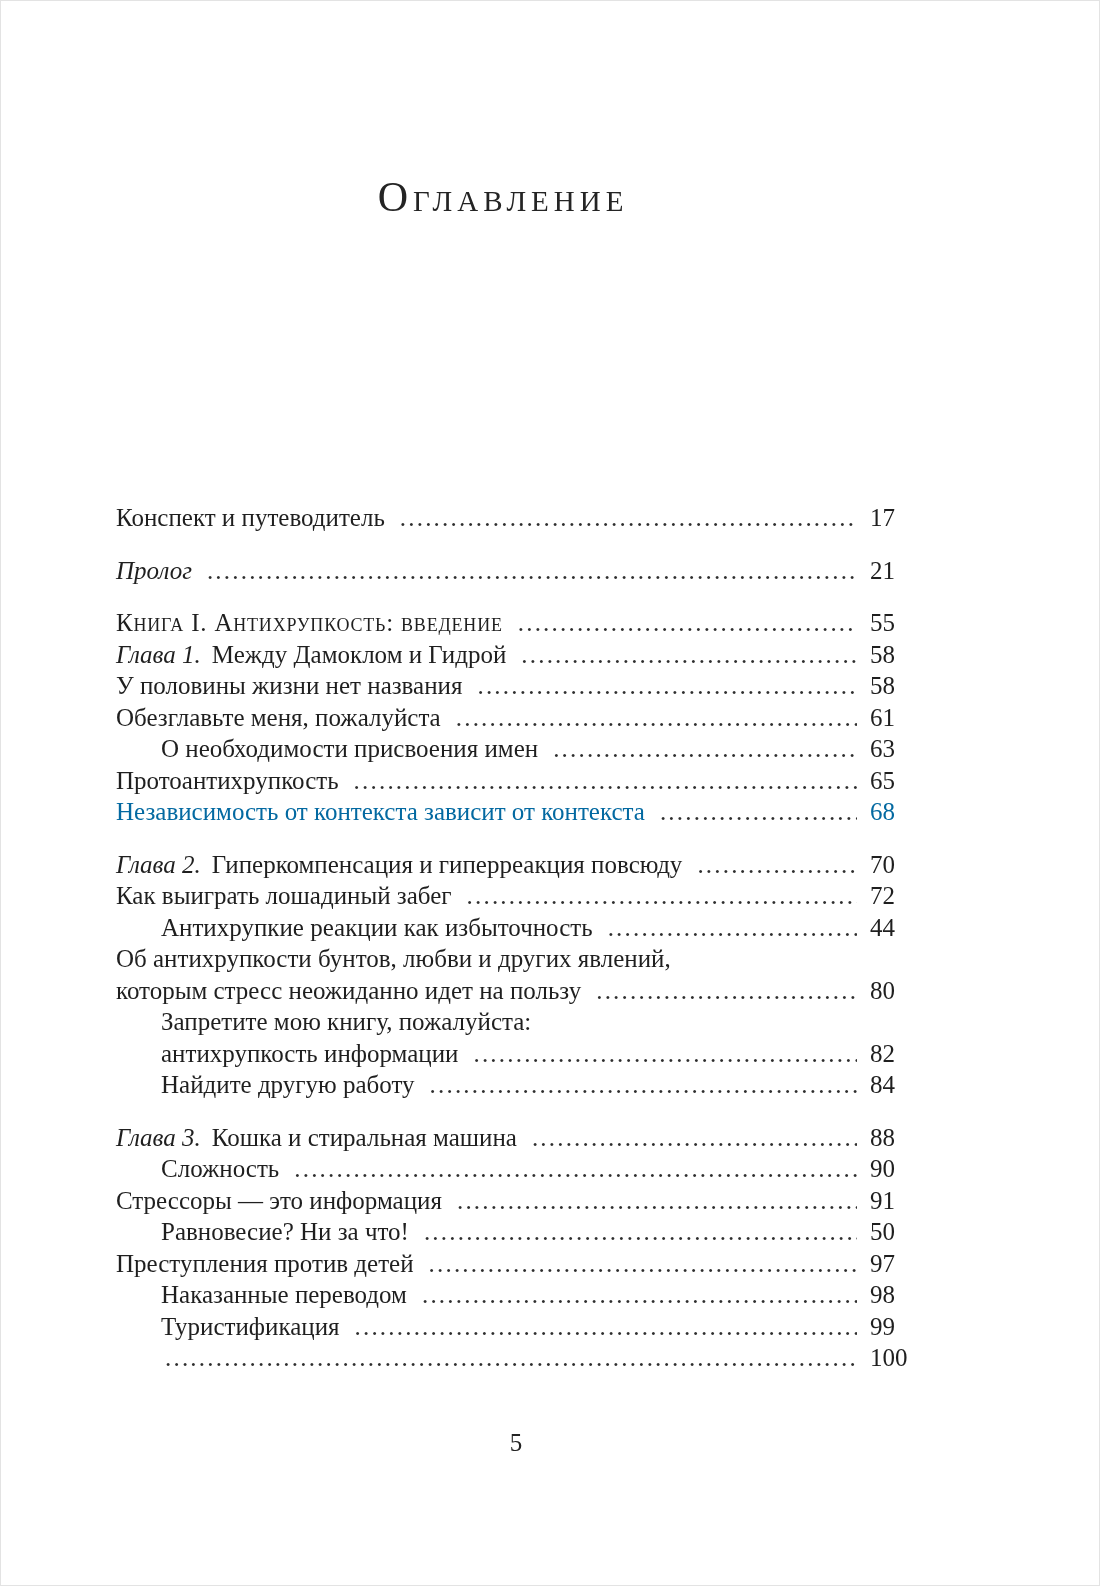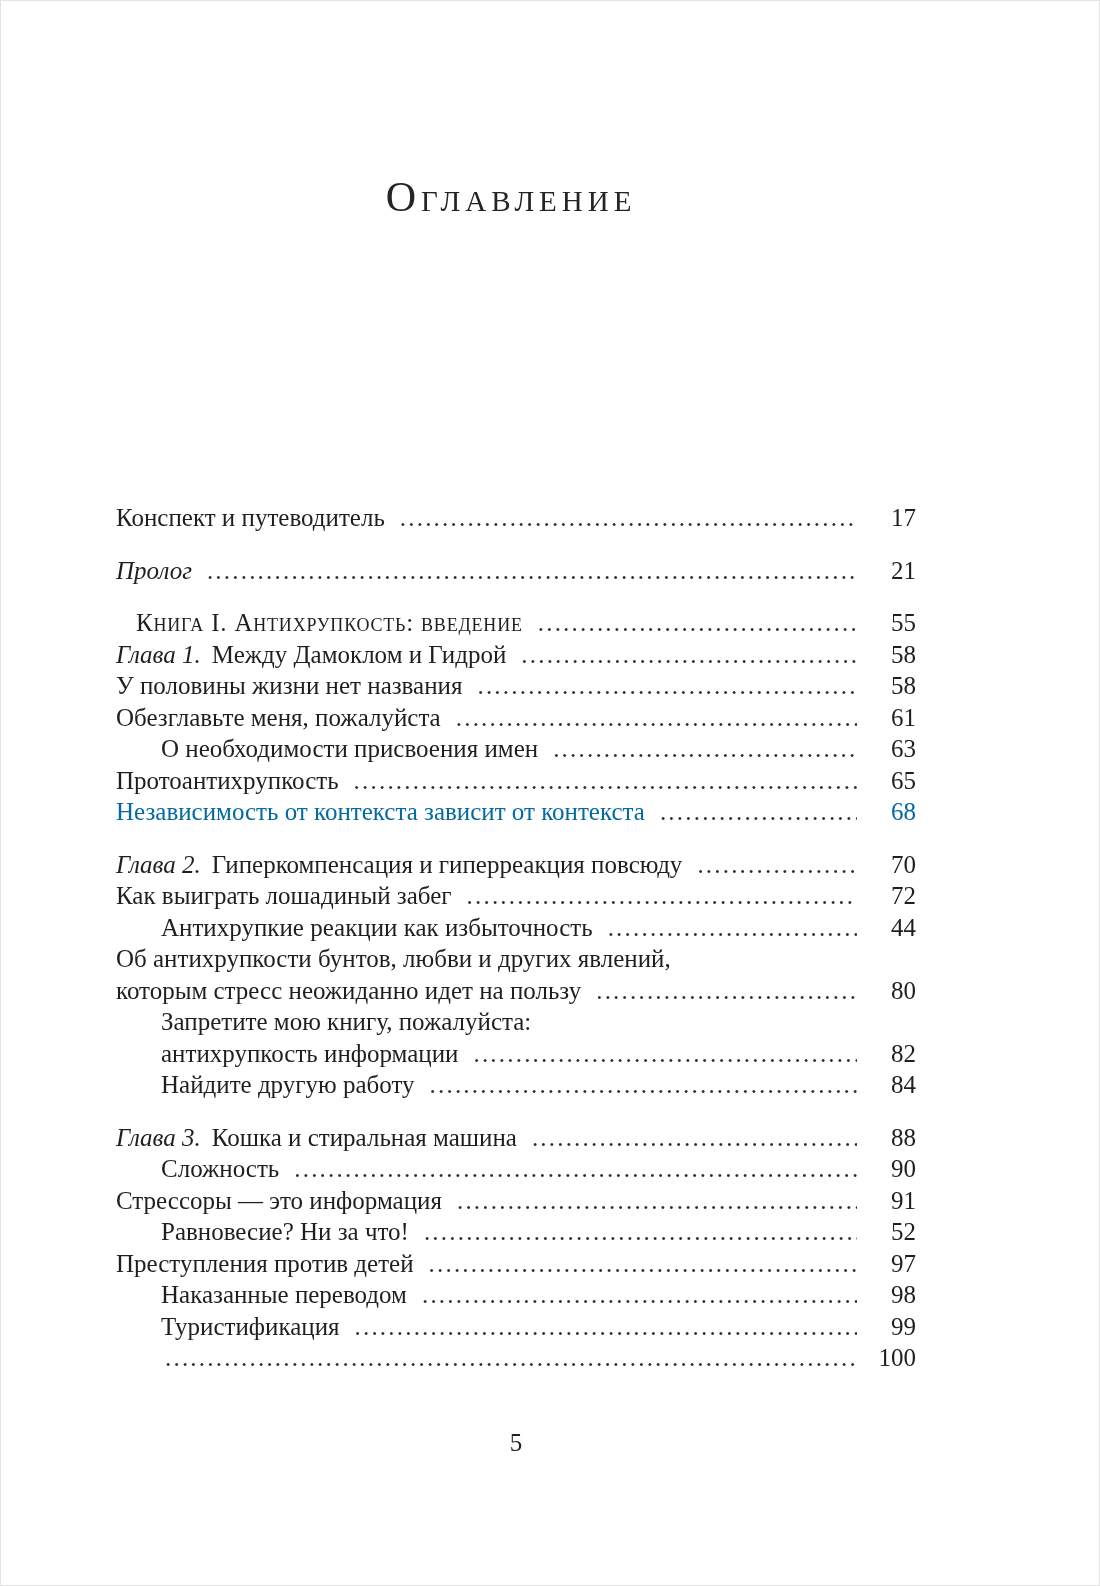--- a/index.html
+++ b/index.html
@@ -14,21 +14,21 @@
     box-sizing: border-box;
     background: #ffffff;
     border: 1px solid #e3e3e3;
     font-family: "Liberation Serif", "DejaVu Serif", serif;
     color: #1f1f1f;
     overflow: hidden;
   }
   .title {
     position: absolute;
     top: 172px;
-    left: 110px;
+    left: 102px;
     width: 800px;
     margin: 0;
     text-align: center;
     font-size: 42px;
     font-weight: normal;
     font-variant: small-caps;
     letter-spacing: 5px;
     color: #242424;
   }
   .toc {
@@ -43,37 +43,36 @@
     font-size: 25px;
     line-height: 31.5px;
     gap: 11px;
   }
   .row.gap { margin-top: 21px; }
   .row.indent { padding-left: 45px; }
   .entry-prefix { white-space: nowrap; }
   .entry-title { white-space: nowrap; }
   .v-chapter .entry-prefix { font-style: italic; }
   .v-italic .entry-title { font-style: italic; }
-  .v-smallcaps .entry-title { font-variant: small-caps; letter-spacing: 0.8px; margin-left: 20px; }
+  .v-smallcaps .entry-title { font-variant: small-caps; letter-spacing: 0.8px; }
   .v-muted { color: #0369a1; }
   .dots {
     flex: 1 1 auto;
     overflow: hidden;
     white-space: nowrap;
     margin: 0 2px 0 4px;
     color: #2e2e2e;
   }
   .dots::after {
     content: "...........................................................................................................................................................";
     letter-spacing: 2.2px;
   }
   .page-num {
     flex: 0 0 auto;
     min-width: 46px;
-    text-align: right;
     white-space: nowrap;
   }
   .footer {
     position: absolute;
     top: 1428px;
     left: 115px;
     width: 800px;
     text-align: center;
     font-size: 25px;
     color: #242424;
@@ -200,21 +199,21 @@
       <div class="row v-normal">
 
     <span class="entry-title">Стрессоры — это информация</span>
     <span class="dots"></span>
     <span class="page-num">91</span>
   </div>
       <div class="row v-normal indent">
 
     <span class="entry-title">Равновесие? Ни за что!</span>
     <span class="dots"></span>
-    <span class="page-num">52</span>
+    <span class="page-num">50</span>
   </div>
       <div class="row v-normal">
 
     <span class="entry-title">Преступления против детей</span>
     <span class="dots"></span>
     <span class="page-num">97</span>
   </div>
       <div class="row v-normal indent">
 
     <span class="entry-title">Наказанные переводом</span>

